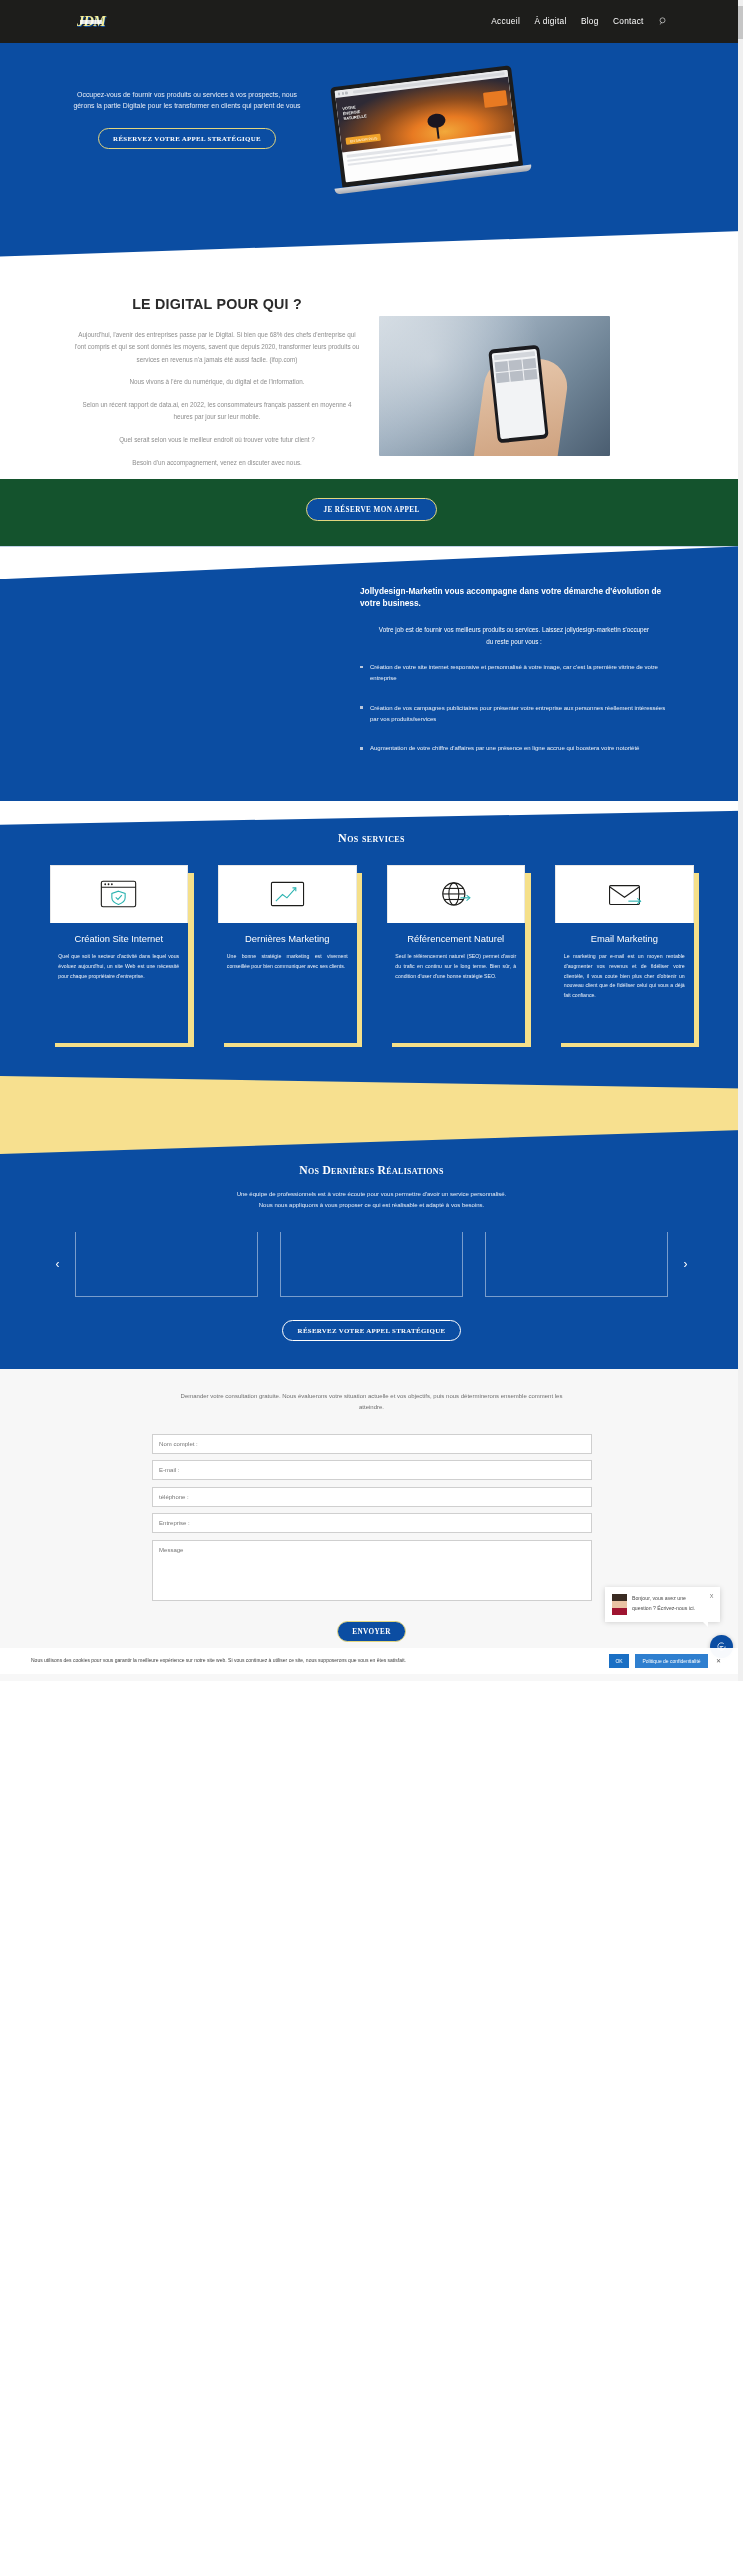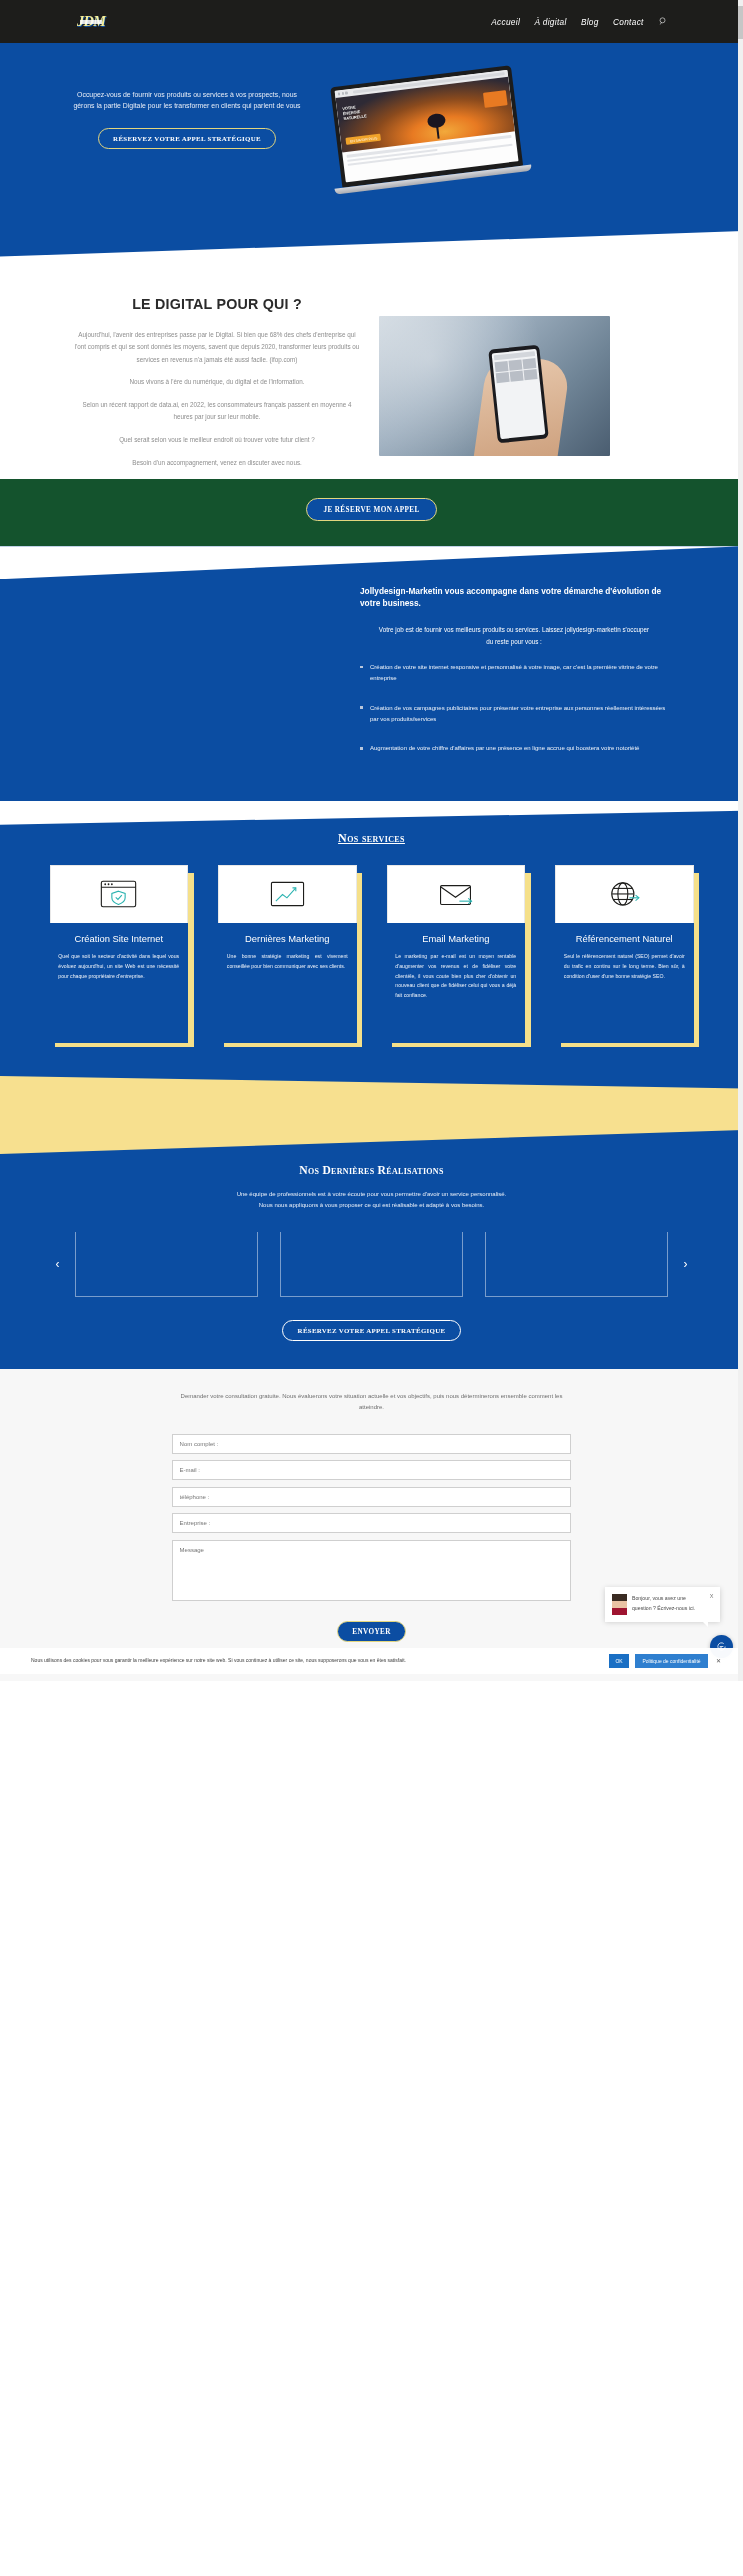--- a/index.html
+++ b/index.html
@@ -35,21 +35,21 @@
     position: relative;
     line-height: 1;
   }
   .logo .bar {
     position: absolute;
     left: 3.3px; top: 6px;
     width: 22px; height: 3.3px;
     background: #fff;
     opacity: .85;
   }
-  .main-nav { display: flex; align-items: flex-end; gap: 14.3px; font-style: italic; }
+  .main-nav { display: flex; align-items: flex-start; gap: 14.3px; }
   .main-nav a {
     color: #ffffff;
     text-decoration: none;
     font-size: 8.3px;
     letter-spacing: 0.3px;
     font-family: "Liberation Sans Narrow", "Liberation Sans", sans-serif;
   }
   .search-icon-btn {
     width: 11px; height: 11px;
     display: inline-flex; align-items: center; justify-content: center;
@@ -329,21 +329,20 @@
   }
   .services-title {
     text-align: center;
     color: #ffffff;
     font-family: "Liberation Serif", serif;
     font-weight: bold;
     font-variant: small-caps;
     font-size: 12px;
     letter-spacing: 0.4px;
     padding: 6.6px 0 18.7px 0;
-    text-decoration: underline;
   }
   .services-diag-top {
     height: 24px;
     background: #ffffff;
     clip-path: polygon(0 0, 100% 0, 100% 42%, 0 100%);
   }
   .cards {
     width: 644px;
     margin: 0 auto;
     display: grid;
@@ -481,21 +480,21 @@
     margin-bottom: 14.3px;
   }
   .contact-p {
     text-align: center;
     font-size: 6px;
     color: #6f6f6f;
     line-height: 1.9;
     width: 396px;
     margin: 0 auto 20px auto;
   }
-  .form { width: 399px; margin: 0 auto; }
+  .form { width: 440px; margin: 0 auto; }
   .form input, .form textarea {
     width: 100%;
     border: 0.6px solid #cfcfcf;
     background: #ffffff;
     padding: 6px 6.6px;
     font-size: 6px;
     color: #777;
     font-family: "Liberation Sans", sans-serif;
     margin-bottom: 6.6px;
     border-radius: 0;
@@ -747,50 +746,50 @@
             <p>Une bonne stratégie marketing est vivement conseillée pour bien communiquer avec ses clients.</p>
           </div>
         </div>
       </div>
 
       <div class="card">
         <div class="shadow-strip"></div>
         <div class="inner">
           <div class="icon-box">
             <svg width="39" height="31" viewBox="0 0 70 56" fill="none" stroke="#1d1d1b" stroke-width="2">
-              <rect x="8" y="12" width="54" height="34" rx="2"></rect>
-              <polyline points="8,14 35,33 62,14"></polyline>
-              <path d="M42 40 H64" stroke="#2bb3b0"></path>
-              <polyline points="58,35 64,40 58,45" stroke="#2bb3b0"></polyline>
-            </svg>
-          </div>
-          <div class="body">
-            <h3>Email Marketing</h3>
-            <p>Le marketing par e-mail est un moyen rentable d'augmenter vos revenus et de fidéliser votre clientèle, il vous coute bien plus cher d'obtenir un nouveau client que de fidéliser celui qui vous a déjà fait confiance.</p>
-          </div>
-        </div>
-      </div>
-
-      <div class="card">
-        <div class="shadow-strip"></div>
-        <div class="inner">
-          <div class="icon-box">
-            <svg width="39" height="31" viewBox="0 0 70 56" fill="none" stroke="#1d1d1b" stroke-width="2">
               <circle cx="32" cy="27" r="20"></circle>
               <ellipse cx="32" cy="27" rx="9" ry="20"></ellipse>
               <line x1="12" y1="27" x2="52" y2="27"></line>
               <line x1="15" y1="17" x2="49" y2="17"></line>
               <line x1="15" y1="37" x2="49" y2="37"></line>
               <path d="M44 34 H60" stroke="#2bb3b0"></path>
               <polyline points="55,29 61,34 55,39" stroke="#2bb3b0"></polyline>
             </svg>
           </div>
           <div class="body">
             <h3>Référencement Naturel</h3>
             <p>Seul le référencement naturel (SEO) permet d'avoir du trafic en continu sur le long terme. Bien sûr, à condition d'user d'une bonne stratégie SEO.</p>
+          </div>
+        </div>
+      </div>
+
+      <div class="card">
+        <div class="shadow-strip"></div>
+        <div class="inner">
+          <div class="icon-box">
+            <svg width="39" height="31" viewBox="0 0 70 56" fill="none" stroke="#1d1d1b" stroke-width="2">
+              <rect x="8" y="12" width="54" height="34" rx="2"></rect>
+              <polyline points="8,14 35,33 62,14"></polyline>
+              <path d="M42 40 H64" stroke="#2bb3b0"></path>
+              <polyline points="58,35 64,40 58,45" stroke="#2bb3b0"></polyline>
+            </svg>
+          </div>
+          <div class="body">
+            <h3>Email Marketing</h3>
+            <p>Le marketing par e-mail est un moyen rentable d'augmenter vos revenus et de fidéliser votre clientèle, il vous coute bien plus cher d'obtenir un nouveau client que de fidéliser celui qui vous a déjà fait confiance.</p>
           </div>
         </div>
       </div>
 
     </div>
   </section>
 
   <section class="realisations">
     <div class="real-diag"></div>
     <div class="real-diag2"></div>

